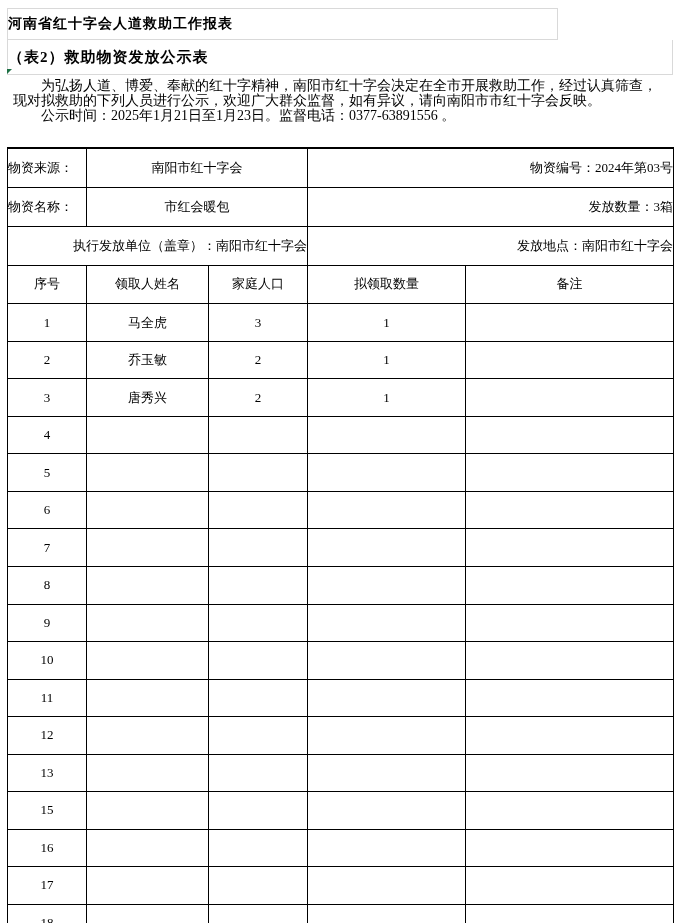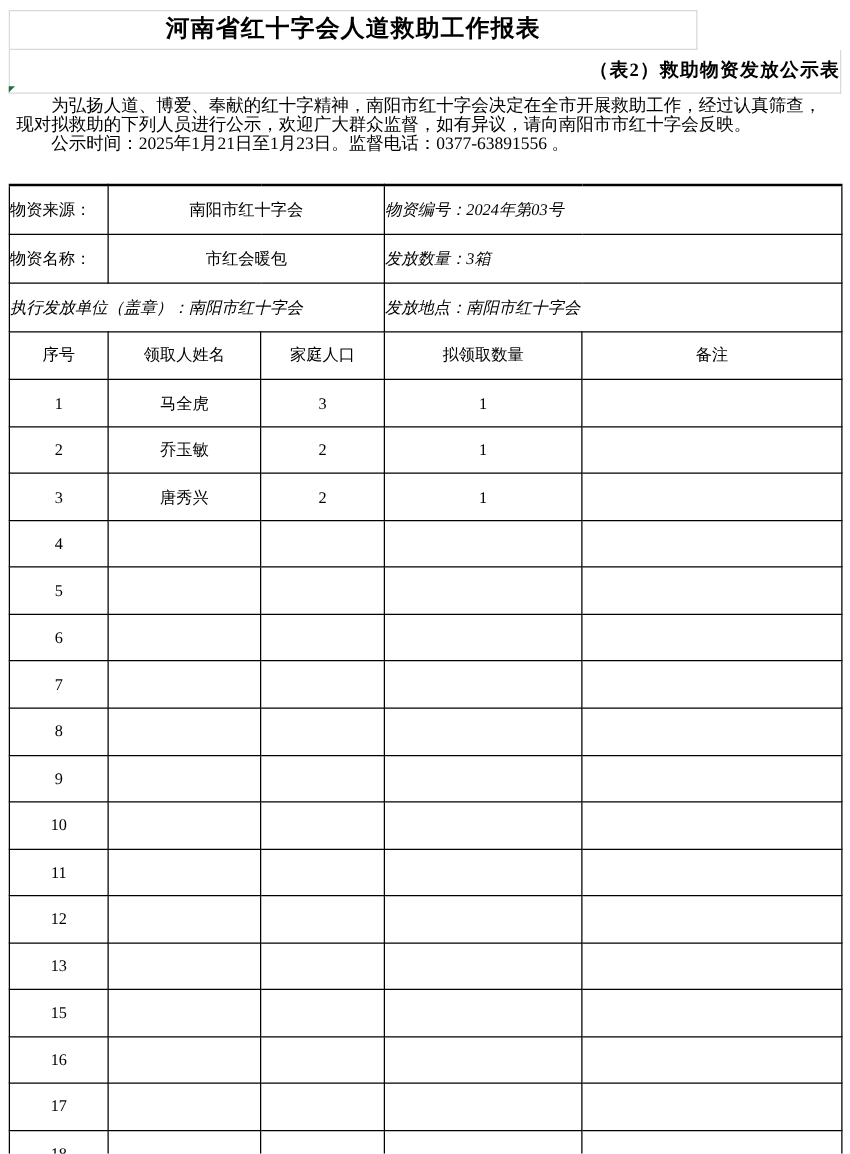--- a/index.html
+++ b/index.html
@@ -4,29 +4,28 @@
 <style>
   html,body { margin:0; padding:0; background:#ffffff; }
   .sheet {
     position:relative; width:680px; height:923px; background:#ffffff;
     font-family:"Liberation Serif","DejaVu Serif",serif; color:#000;
     overflow:hidden;
   }
   .title-row {
     position:absolute; left:7px; top:8px; width:551px; height:32px;
     box-sizing:border-box; border:1px solid #d9d9d9;
-    text-align:center; font-weight:bold; font-size:19px; line-height:30px;
+    font-weight:bold; font-size:14px; line-height:30px;
     letter-spacing:1px;
   }
   .subtitle-row {
     position:absolute; left:7px; top:40px; width:666px; height:35px;
     box-sizing:border-box; border:1px solid #d9d9d9; border-top:none;
-    text-align:right; font-weight:bold; font-size:15px; line-height:34px;
+    text-align:left; font-weight:bold; font-size:15px; line-height:34px;
     letter-spacing:1px;
-    padding-left:44px;
   }
   .notice {
     position:absolute; left:7px; top:74px; width:666px; height:73px;
     box-sizing:border-box; padding:4px 4px 0 6px;
     font-size:14px; line-height:15px;
   }
   .notice p { margin:0; text-indent:2em; }
   .flag-tri {
     position:absolute; left:0; top:-5px; width:0; height:0;
     border-top:5px solid #1e7145; border-right:5px solid transparent;
@@ -36,21 +35,21 @@
     border-collapse:collapse; table-layout:fixed;
     border-top:2px solid #000; border-bottom:2px solid #000;
   }
   table.main td, table.main th {
     border:1px solid #000; padding:0; font-size:13px; font-weight:normal;
     overflow:hidden; white-space:nowrap; vertical-align:middle;
   }
   tr.info-row td { height:29px; }
   td.lbl  { text-align:left; padding-left:5px; }
   td.ctr  { text-align:center; }
-  td.lft  { text-align:left; padding-left:6px;font-style:italic; }
+  td.lft  { text-align:right; padding-left:6px; }
   td.lft-long { text-align:left; padding-left:6px; font-size:12px; }
   tr.head-row th { height:29px; text-align:center; }
   tbody.data-body td { height:28px; text-align:center; }
   tr.total-row td { height:30px; text-align:center; }
 </style>
 </head>
 <body>
 
 <div class="sheet">
 

